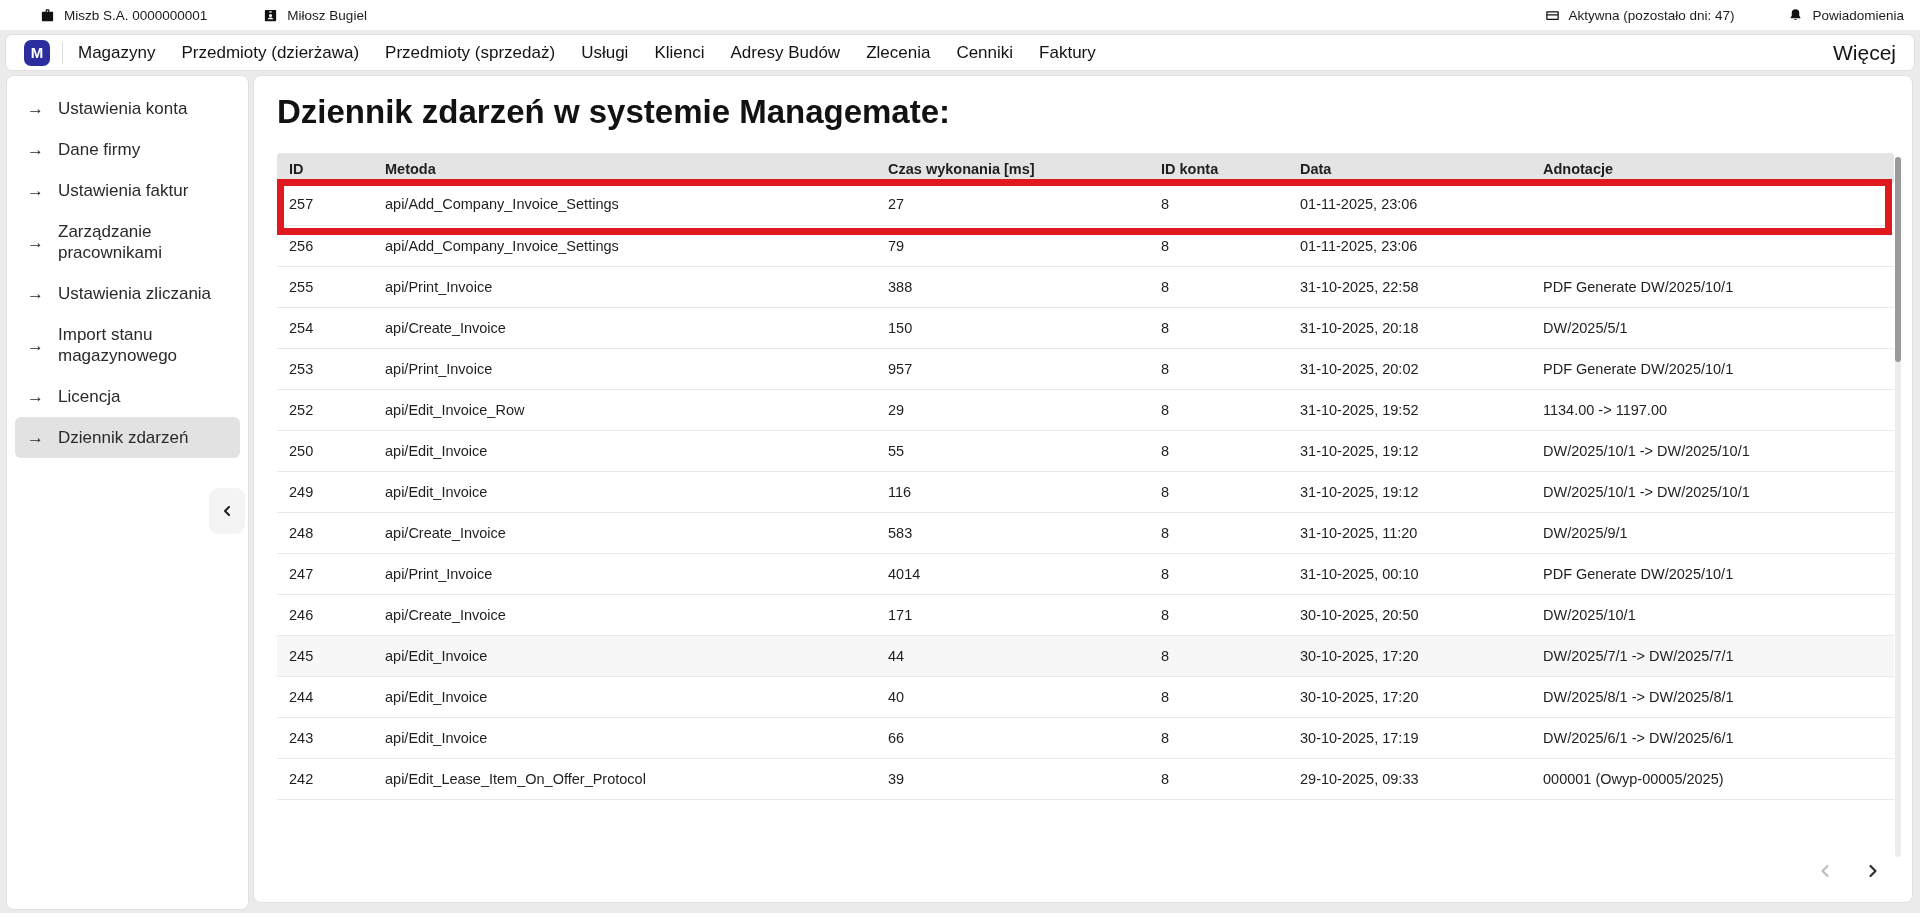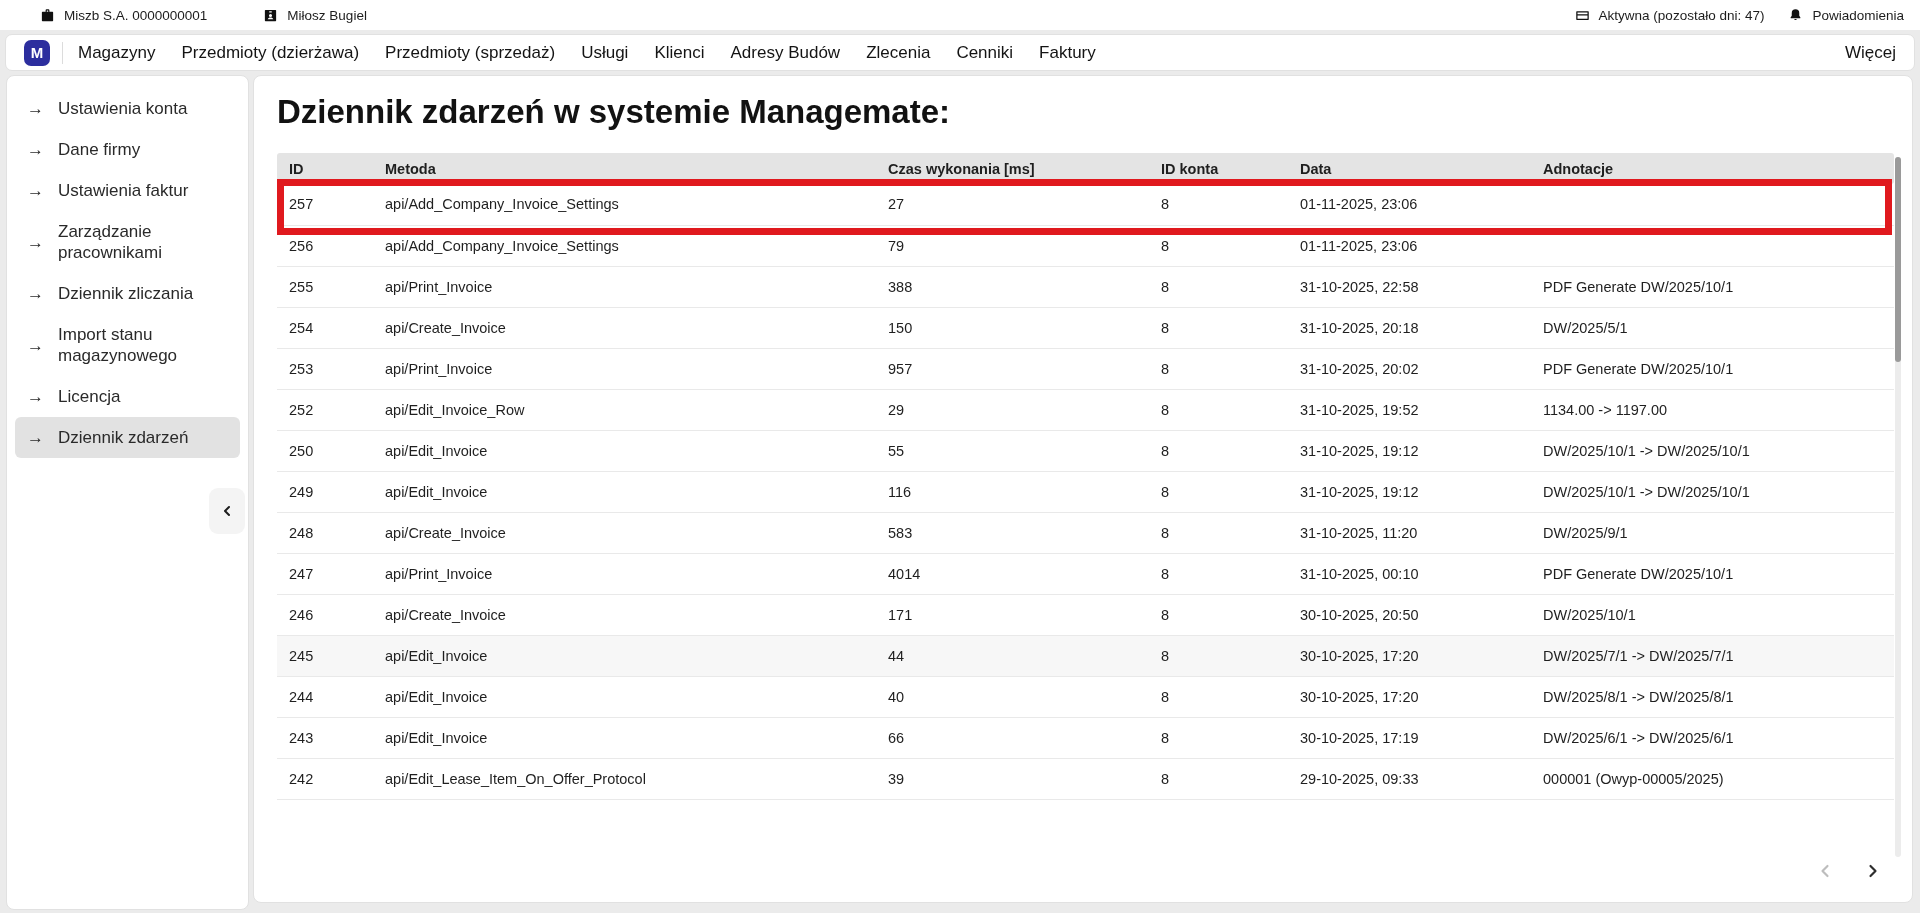--- a/index.html
+++ b/index.html
@@ -12,39 +12,39 @@
     overflow:hidden;
   }
   
   .topbar {
     position:absolute; left:0; top:0; width:1920px; height:30px;
     background:#ffffff; display:flex; align-items:center;
     font-size:13.5px; color:#1d1d1d;text-align:center;
   }
   .topbar .group { display:flex; align-items:center; gap:9px; }
   .topbar .left { display:flex; align-items:center; margin-left:40px; gap:56px; }
-  .topbar .right { display:flex; align-items:center; margin-left:auto; margin-right:16px; gap:24px; }
+  .topbar .right { display:flex; align-items:center; margin-left:auto; margin-right:16px; gap:54px; }
   .ticon { width:15px; height:15px; display:inline-flex; color:#111; flex:0 0 auto; }
   .ticon svg { width:100%; height:100%; }
   
   .navbar {
     position:absolute; left:5px; top:34px; width:1910px; height:37px;
     background:#ffffff; border:1px solid #e1e1e1; border-radius:7px;
     display:flex; align-items:center; padding:0 18px;
   }
   .logo {
     width:26px; height:26px; border-radius:7px;
     background:var(--logo-bg,#2c2e9e); color:#fff;
     display:flex; align-items:center; justify-content:center;
     font-size:15px; font-weight:bold;
   }
   .nav-divider { width:1px; height:22px; background:#dcdcdc; margin:0 15px 0 12px; }
   .nav-items { display:flex; align-items:center; gap:26px; font-size:17px; color:#141414; }
   .nav-item { cursor:pointer; white-space:nowrap;text-align:right; }
-  .nav-more { margin-left:auto; font-size:17px; color:#141414; cursor:pointer; }
+  .nav-more { margin-left:auto; font-size:21px; color:#141414; cursor:pointer; }
   
   .sidebar {
     position:absolute; left:6px; top:75px; width:243px; height:835px;
     background:#ffffff; border:1px solid #e1e1e1; border-radius:8px;
     padding:12px 8px; 
   }
   .side-item {
     display:flex; align-items:center; gap:14px;
     padding:10px 6px 10px 12px; border-radius:6px;
     font-size:17px; line-height:21px; color:#2a2a2a; cursor:pointer;
@@ -168,21 +168,21 @@
       <div class="side-item">
     <span class="arrow">→</span>
     <span class="side-label">Ustawienia faktur</span>
   </div>
       <div class="side-item">
     <span class="arrow">→</span>
     <span class="side-label">Zarządzanie pracownikami</span>
   </div>
       <div class="side-item">
     <span class="arrow">→</span>
-    <span class="side-label">Dziennik zliczania</span>
+    <span class="side-label">Ustawienia zliczania</span>
   </div>
       <div class="side-item">
     <span class="arrow">→</span>
     <span class="side-label">Import stanu magazynowego</span>
   </div>
       <div class="side-item">
     <span class="arrow">→</span>
     <span class="side-label">Licencja</span>
   </div>
       <div class="side-item active">

